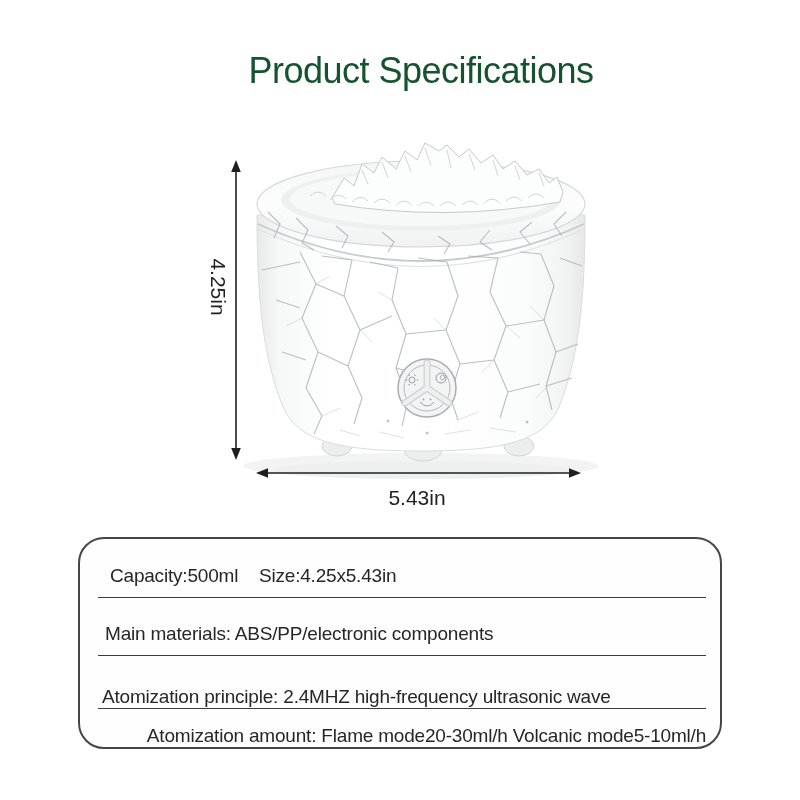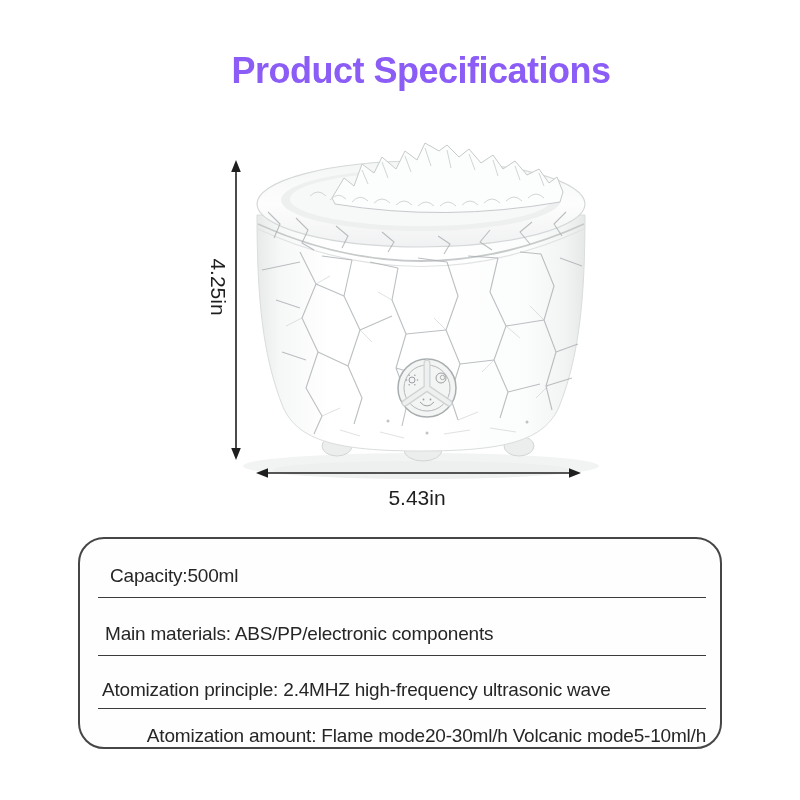--- a/index.html
+++ b/index.html
@@ -3,33 +3,33 @@
 <meta charset="utf-8">
 <style>
   html,body{margin:0;padding:0;background:#ffffff;}
   .page{
     position:relative;width:800px;height:800px;background:#ffffff;overflow:hidden;
     font-family:"Liberation Sans","DejaVu Sans",sans-serif;
   }
   .page-title{
     position:absolute;top:50px;left:0;width:100%;margin:0;
     text-align:center;text-indent:42px;
-    font-size:36px;font-weight:bold;letter-spacing:-0.5px;color:#8b5cf6;
+    font-size:36px;font-weight:normal;letter-spacing:-0.5px;color:#14532d;
   }
   .diagram-svg{position:absolute;left:0;top:0;width:800px;height:530px;}
   .spec-table{
     position:absolute;left:78px;top:537px;width:644px;height:212px;
     box-sizing:border-box;border:2px solid #464646;border-radius:26px;
     background:#fefefe;display:flex;flex-direction:column;
     font-size:19px;color:#262626;letter-spacing:-0.2px;
   }
   .spec-row{display:flex;align-items:center;margin:16px 14px 0 18px;border-bottom:1.5px solid #3c3c3c;}
   .spec-row:nth-child(1){height:53px;padding-left:12px;}
   .spec-row:nth-child(2){height:52px;padding-left:7px;}
-  .spec-row:nth-child(3){height:46px;padding-left:4px;}
+  .spec-row:nth-child(3){height:46px;padding-left:4px;align-items:flex-end;}
   .spec-row:nth-child(4){flex:1;padding-left:0;border-bottom:none;justify-content:flex-end;}
   .col-capacity{display:inline-block;width:149px;}
   .col-size{display:inline-block;width:166px;}
   .col-power{flex:1;}
   .dim-label{font-size:21px;fill:#1f1f1f;letter-spacing:0px;}
 </style>
 </head>
 <body>
 
 <div class="page">
@@ -141,20 +141,21 @@
       <line x1="266" y1="473" x2="571" y2="473" stroke="#1f1f1f" stroke-width="1.6"></line>
       <polygon points="256,473 268,468.2 268,477.8" fill="#1f1f1f"></polygon>
       <polygon points="581,473 569,468.2 569,477.8" fill="#1f1f1f"></polygon>
       <text class="dim-label" x="417" y="505" text-anchor="middle">5.43in</text>
     </g>
   </svg>
 
   <div class="spec-table">
     <div class="spec-row">
       <span class="col-capacity">Capacity:500ml</span>
+      <span class="col-size">Size:4.25x5.43in</span>
     </div>
     <div class="spec-row">
       <span>Main materials: ABS/PP/electronic components</span>
     </div>
     <div class="spec-row">
       <span>Atomization principle: 2.4MHZ high-frequency ultrasonic wave</span>
     </div>
     <div class="spec-row">
       <span>Atomization amount: Flame mode20-30ml/h Volcanic mode5-10ml/h</span>
     </div>

